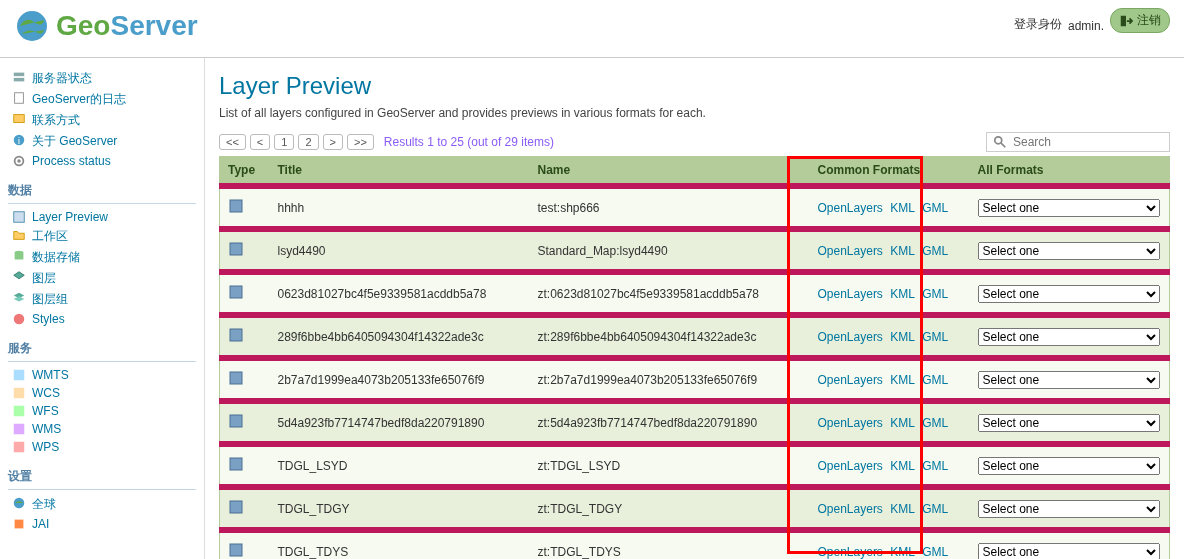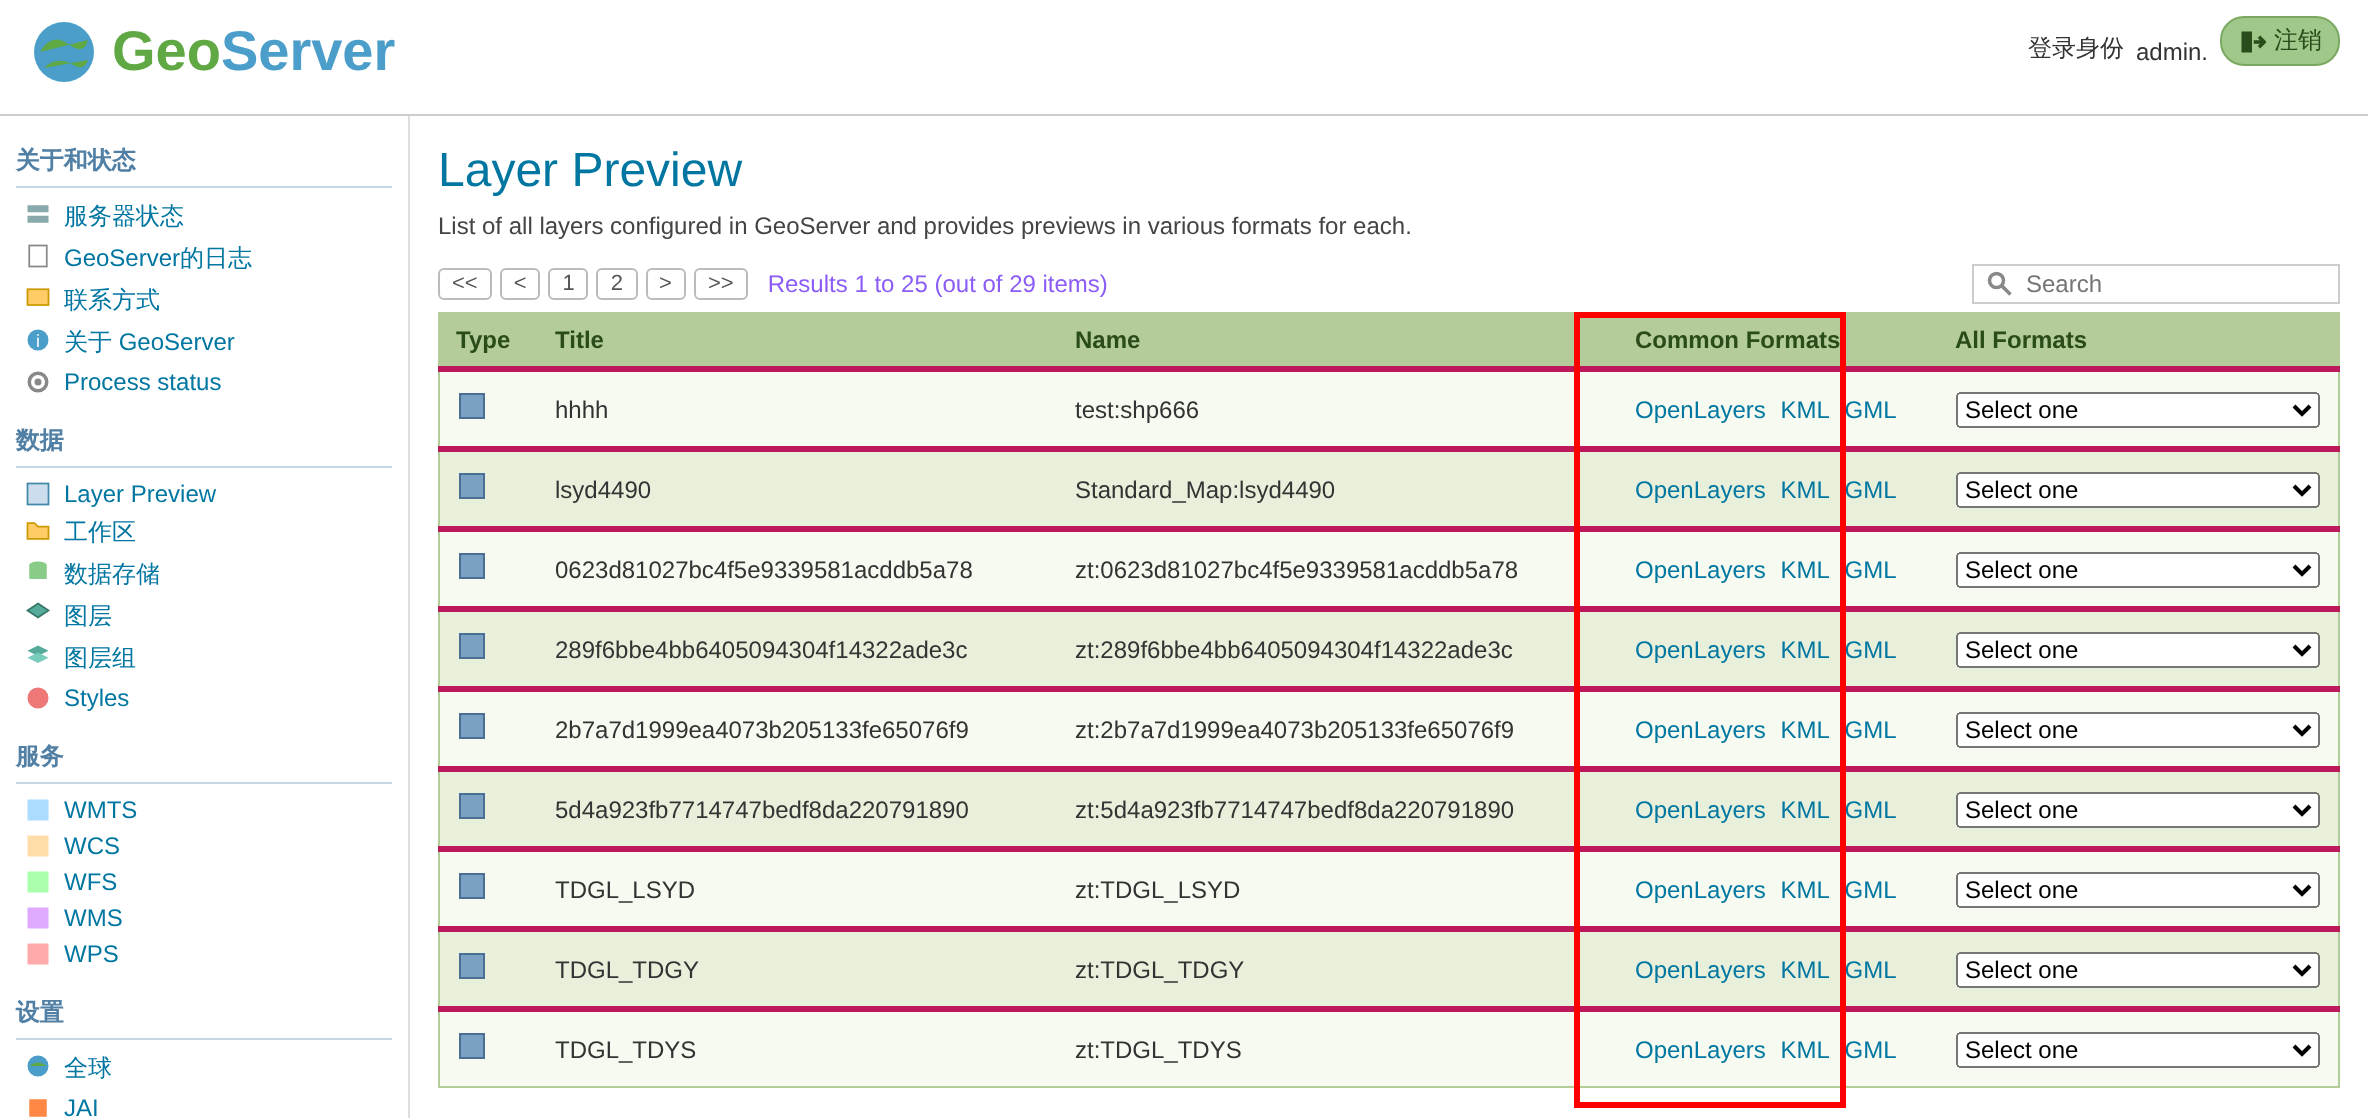--- a/index.html
+++ b/index.html
@@ -29,21 +29,21 @@
   .pager { display: flex; align-items: center; gap: 4px; }
   .pg-btn { border: 1px solid #bbb; background: #fff; border-radius: 3px; padding: 1px 6px; font-size: 11px; cursor: pointer; color:#555; min-width:20px; text-align:center; }
   .pg-info { font-size: 12px; color: #8b5cf6; margin-left: 6px; }
   .search { display: flex; align-items: center; gap: 6px; border:1px solid #ccc; padding:2px 6px; }
   .search input { border: none; outline: none; font-size: 12px; width: 150px; }
 
   table.layers { width: 100%; border-collapse: collapse; border:1px solid #b3cc99;}
   table.layers thead th { text-align: left; background: #b3cc99; color: #2a4b1a; font-size: 12px; font-weight: bold; padding: 6px 8px; }
   table.layers tbody tr { background: #f6faf0; }
   table.layers tbody tr:nth-child(even) { background: #e8f0db; }
-  table.layers tbody td { padding: 9px 8px; font-size: 12px; border-top:3px solid #be185d;margin-left:16px; }
+  table.layers tbody td { padding: 9px 8px; font-size: 12px; border-top:6px solid #be185d;margin-left:16px; }
   .fmt a { color: #0076a1; margin-right: 4px; }
   select.allfmt { width: 182px; font-size: 12px; }
 
   .icon { width: 14px; height: 14px; display: inline-block; flex-shrink:0; }
 
   .red-box { position: absolute; border: 3px solid red; pointer-events: none; }
   .main-wrap { position: relative; }
 </style>
 </head>
 <body>
@@ -69,21 +69,20 @@
         </svg>
       <span>注销</span>
     </div>
   </div>
 </div>
 
 <div class="content">
 
   <div class="sidebar" id="sidebar">
       <div class="sb-group">
-        <div class="sb-title">关于和状态</div>
         <div class="sb-item">
           <span class="icon"><svg viewBox="0 0 16 16" width="14" height="14">
               <rect x="2" y="3" width="12" height="4" fill="#8aa"></rect>
               <rect x="2" y="9" width="12" height="4" fill="#8aa"></rect>
             </svg></span>
           <a href="#">服务器状态</a>
         </div>
         <div class="sb-item">
           <span class="icon"><svg viewBox="0 0 16 16" width="14" height="14">
               <rect x="3" y="2" width="10" height="12" fill="#fff" stroke="#888"></rect>

